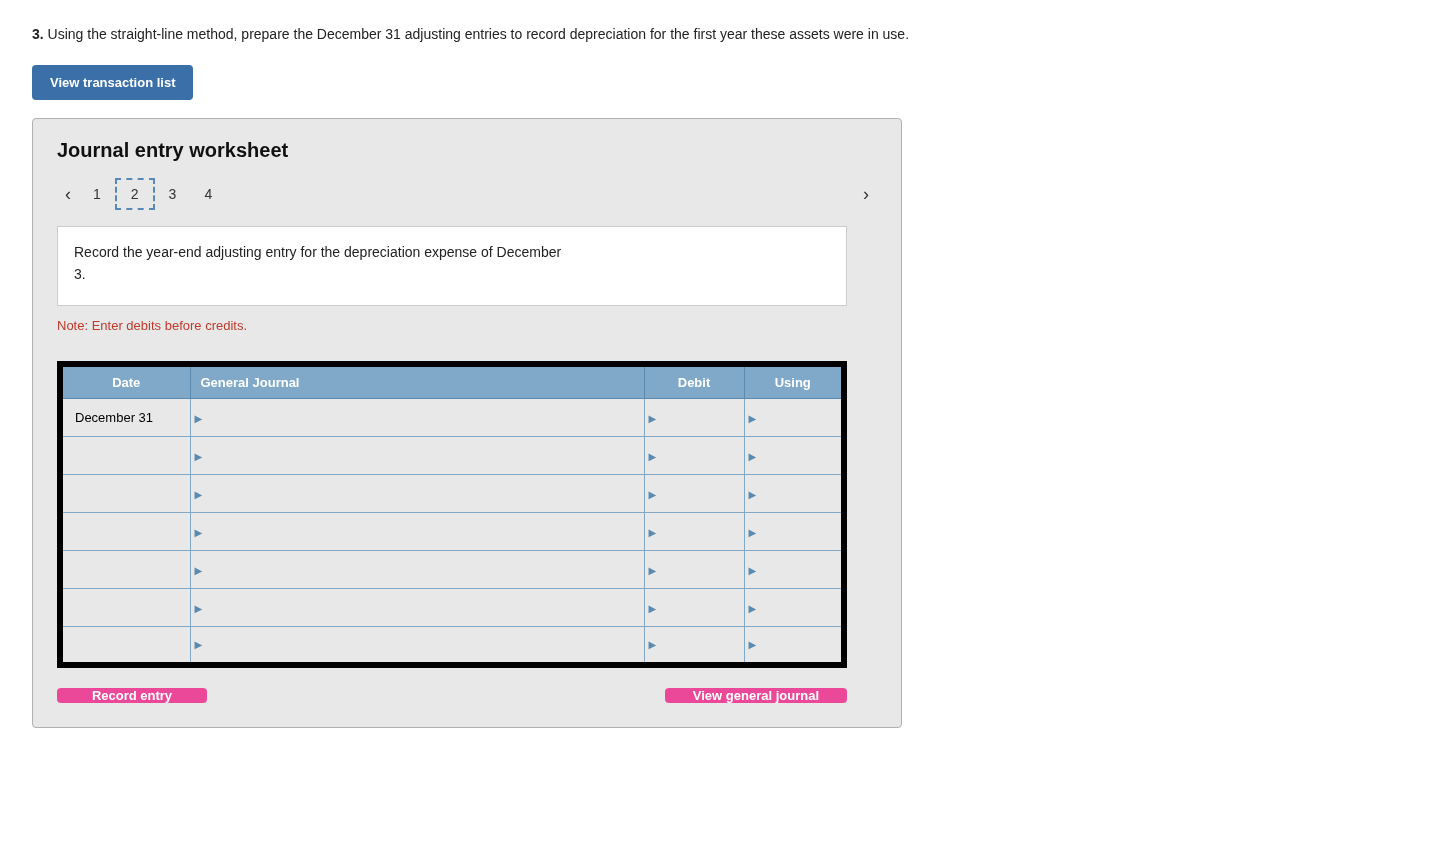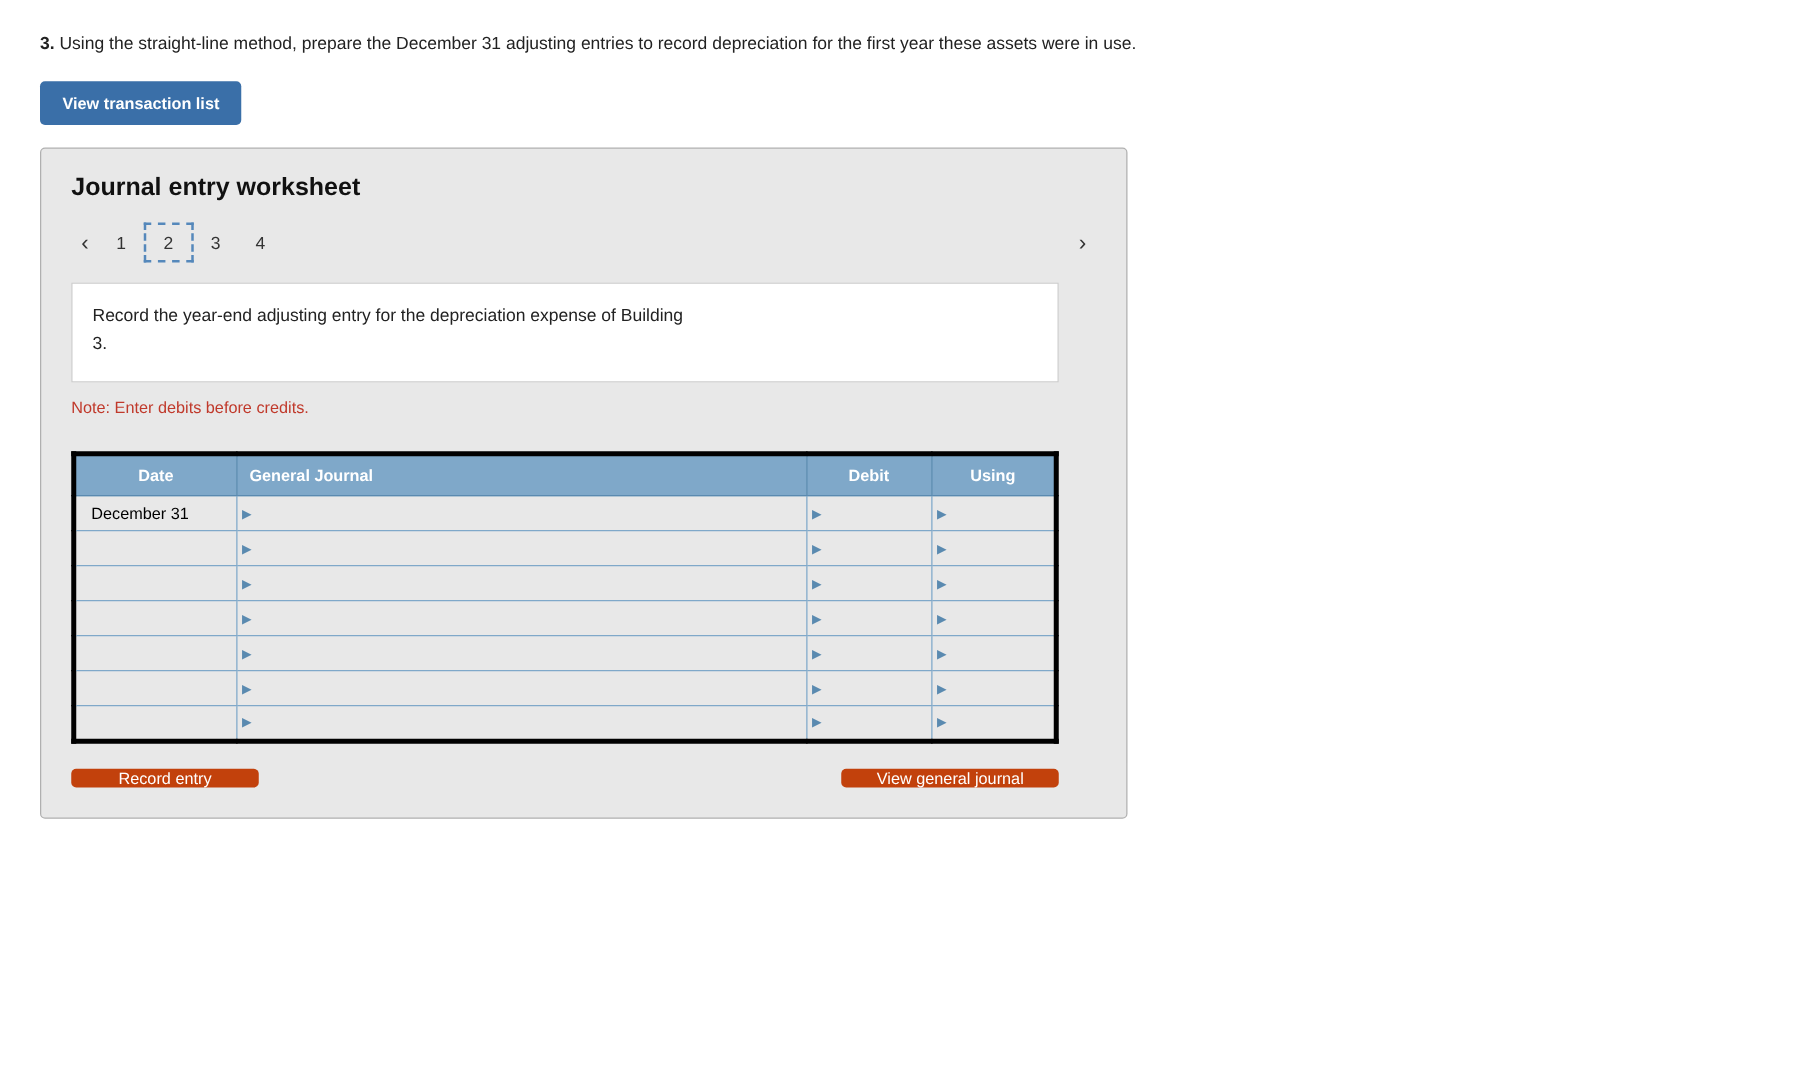--- a/index.html
+++ b/index.html
@@ -95,21 +95,21 @@
     .note-text {
       color: #c0392b;
       font-size: 13px;
       margin-bottom: 28px;
     }
 
     .journal-table {
       width: 100%;
       border-collapse: collapse;
       max-width: 790px;
-      border: 4px solid #000000;
+      border: 6px solid #000000;
       padding-left: 15px;
     }
 
     .journal-table th {
       background-color: #7fa8c9;
       color: #fff;
       font-weight: bold;
       font-size: 13px;
       padding: 8px 10px;
       border: 1px solid #5a8ab0;
@@ -127,21 +127,21 @@
 
     .journal-table th.debit-col,
     .journal-table th.credit-col {
       text-align: center;
       width: 100px;
     }
 
     .journal-table td {
       border: 1px solid #7fa8c9;
       padding: 0;
-      height: 28px;
+      height: 38px;
       vertical-align: middle;
     }
 
     .journal-table td.date-cell {
       padding-left: 8px;
       font-size: 13px;
       width: 130px;
     }
 
     .journal-table td.gj-cell {
@@ -189,26 +189,26 @@
 
     .button-row {
       display: flex;
       align-items: center;
       margin-top: 20px;
       gap: 24px;
       max-width: 790px;
     }
 
     .btn-action {
-      background-color: #c2410c;
+      background-color: #ec4899;
       color: #fff;
       border: none;
       padding: 0 28px;
       font-size: 13px;
-      font-weight: normal;
+      font-weight: bold;
       border-radius: 4px;
       cursor: pointer;
       min-width: 150px;
     }
 
     .btn-action.right {
       margin-left: auto;
     }
   </style>
 </head>
@@ -233,21 +233,21 @@
   <div class="tab-nav">
     <span class="tab-arrow">‹</span>
     <button class="tab-item">1</button>
     <button class="tab-item active">2</button>
     <button class="tab-item">3</button>
     <button class="tab-item">4</button>
     <span class="tab-arrow" style="margin-left:auto;">›</span>
   </div>
 
   <div class="entry-description">
-    <span>Record the year-end adjusting entry for the depreciation expense of Building</span><br>
+    <span>Record the year-end adjusting entry for the depreciation expense of December</span><br>
     <span>3.</span>
   </div>
 
   <div class="note-text">Note: Enter debits before credits.</div>
 
   <table class="journal-table">
     <thead>
       <tr>
         <th class="date-col">Date</th>
         <th class="general-journal-col">General Journal</th>

